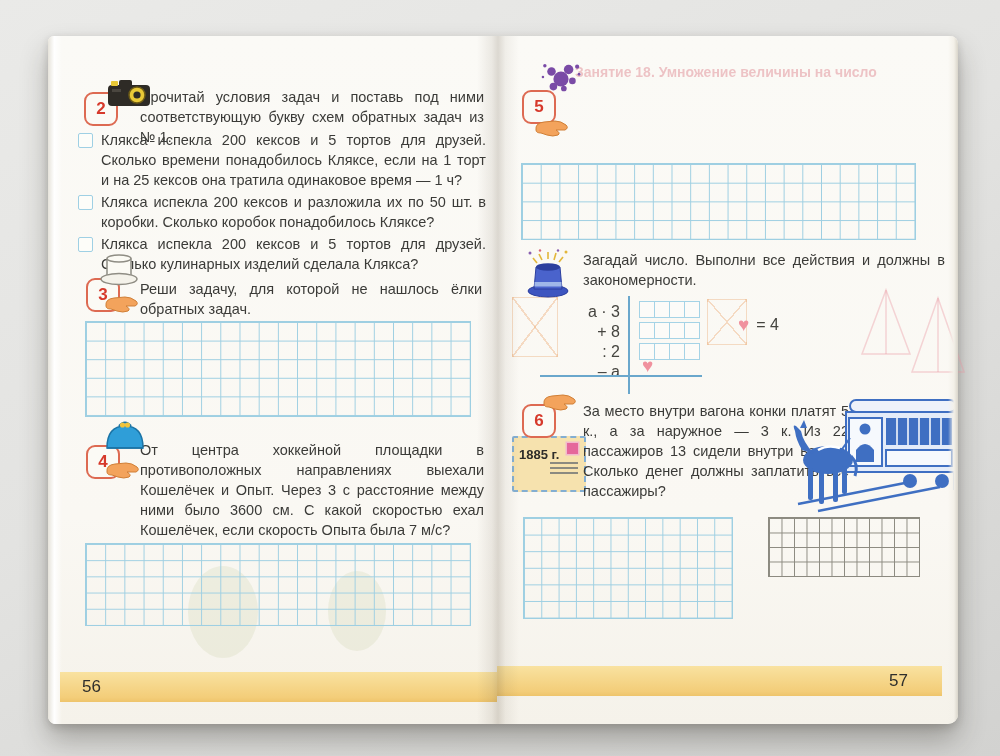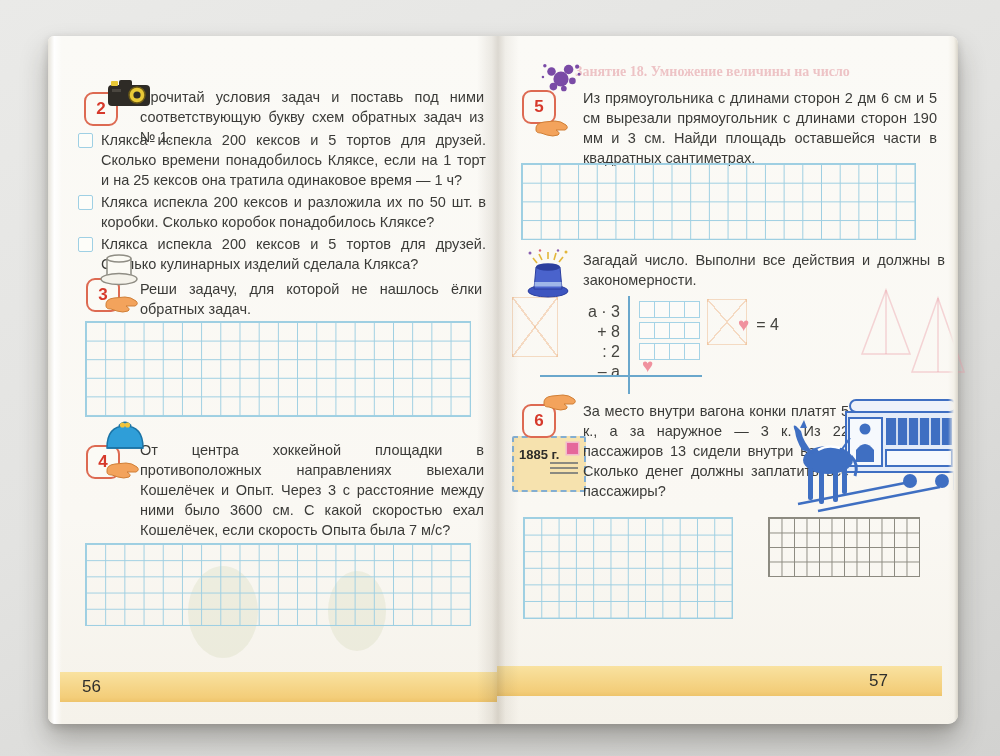--- a/index.html
+++ b/index.html
@@ -73,21 +73,21 @@
   
   .stamp{
     width:74px;height:56px;background:#f6e2ae;border:2px dashed #83aed2;border-radius:2px;
     box-sizing:border-box;position:relative;
   }
   .stamp-year{position:absolute;left:5px;top:9px;font-size:13px;font-weight:bold;color:#2e2d2a;}
   .stamp-mini{position:absolute;right:6px;top:5px;width:11px;height:11px;background:#e5679b;box-shadow:0 0 0 1.5px #f2b9cd;}
   .stamp-lines{position:absolute;right:6px;top:24px;width:28px;height:14px;
     background:repeating-linear-gradient(to bottom,#8b8a80 0 1.5px,transparent 1.5px 5px);}
   
-  .show-through{color:#e08d96;opacity:.50;font-size:14px;font-weight:bold;white-space:nowrap;font-family:Liberation Serif, serif;}
+  .show-through{color:#e08d96;opacity:.50;font-size:14px;font-weight:bold;white-space:nowrap;}
   .xbox{
     border:1.5px solid rgba(236,172,120,.40);
     background:
       linear-gradient(to top right,transparent 48.8%,rgba(236,172,120,.40) 48.8% 51.2%,transparent 51.2%),
       linear-gradient(to top left,transparent 48.8%,rgba(236,172,120,.40) 48.8% 51.2%,transparent 51.2%);
   }
   .blob{background:rgba(168,185,120,.14);border-radius:50%;}
 </style>
 </head>
 <body>
@@ -193,21 +193,20 @@
       </svg>
     </div>
     <div class="el badge" style="left:474px;top:54px;">
       <span>5</span>
     </div>
     <div class="el" style="left:486px;top:82px;z-index:5;">
       <svg width="34" height="20" viewBox="0 0 34 20">
         <path d="M2 12 Q1 5 10 4 L21 3 Q27 3 32 7 Q35 10 31 12 L22 12 Q27 15 24 17 Q19 19 13 17 L7 15 Q2 15 2 12 Z" fill="#f3a35c" stroke="#d07f36" stroke-width="1"></path>
       </svg>
     </div>
-    <div class="el txt" style="left:535px;top:52px;width:354px;">Из прямоугольника с длинами сторон 2 дм 6 см и 5 см вырезали прямоугольник с длинами сторон 190 мм и 3 см. Найди площадь оставшейся части в квадратных сантиметрах.</div>
     <div class="el grid" style="left:473px;top:127px;width:393px;height:75px;background-size:18.7px 18.7px;"></div>
 
     <div class="el" style="left:477px;top:212px;z-index:4;">
       <svg width="46" height="52" viewBox="0 0 46 52">
         <g stroke="#e3b73a" stroke-width="1.6">
           <line x1="8" y1="10" x2="12" y2="15"></line>
             <line x1="23" y1="4" x2="23" y2="11"></line>
           <line x1="38" y1="9" x2="34" y2="14"></line>
             <line x1="14" y1="6" x2="17" y2="12"></line>
           <line x1="31" y1="5" x2="29" y2="12"></line>
@@ -318,19 +317,19 @@
         </g>
         <path d="M63 58 Q71 66 67 78" stroke-width="3"></path>
         <path d="M52 54 L62 40" stroke-width="2"></path>
         <path d="M30 52 Q40 46 52 50" stroke="#ffffff" stroke-width="2.5"></path>
       </svg>
     </div>
 
     <div class="el grid" style="left:475px;top:481px;width:208px;height:100px;background-size:17.3px 16.6px;"></div>
     <div class="el grid dark" style="left:720px;top:481px;width:150px;height:58px;background-size:12.5px 14.5px;"></div>
 
-    <div class="el band" style="left:449px;top:630px;width:445px;justify-content:flex-end;padding-right:54px;box-sizing:border-box;">
+    <div class="el band" style="left:449px;top:630px;width:445px;justify-content:flex-end;padding-right:34px;box-sizing:border-box;">
       <span>57</span>
     </div>
   </div>
 
   <div class="spine"></div>
 </div>
 
 </body></html>

